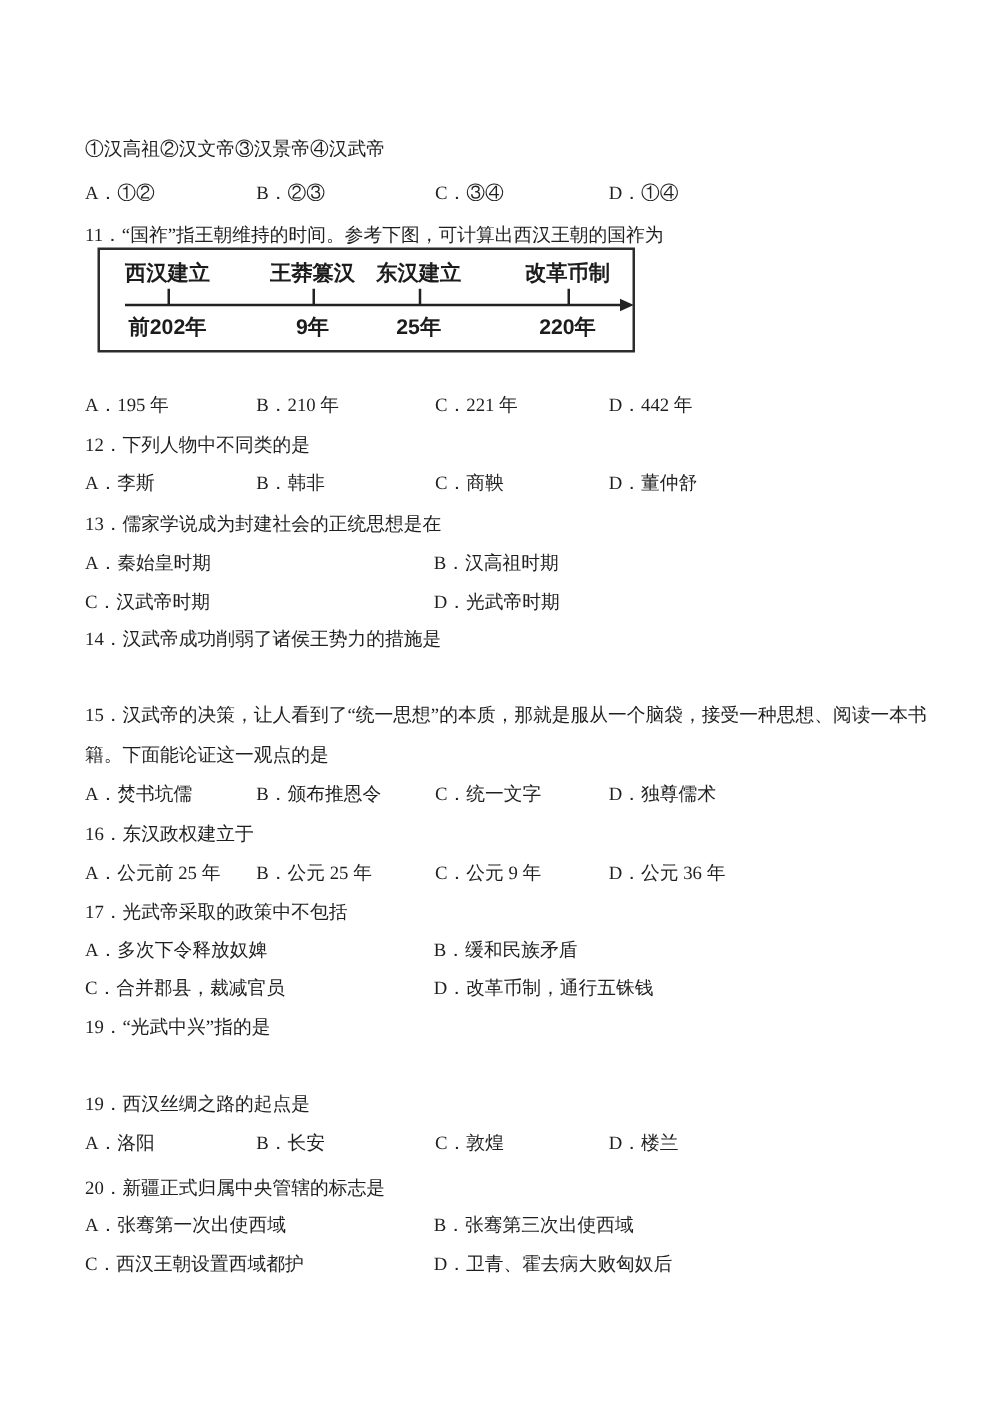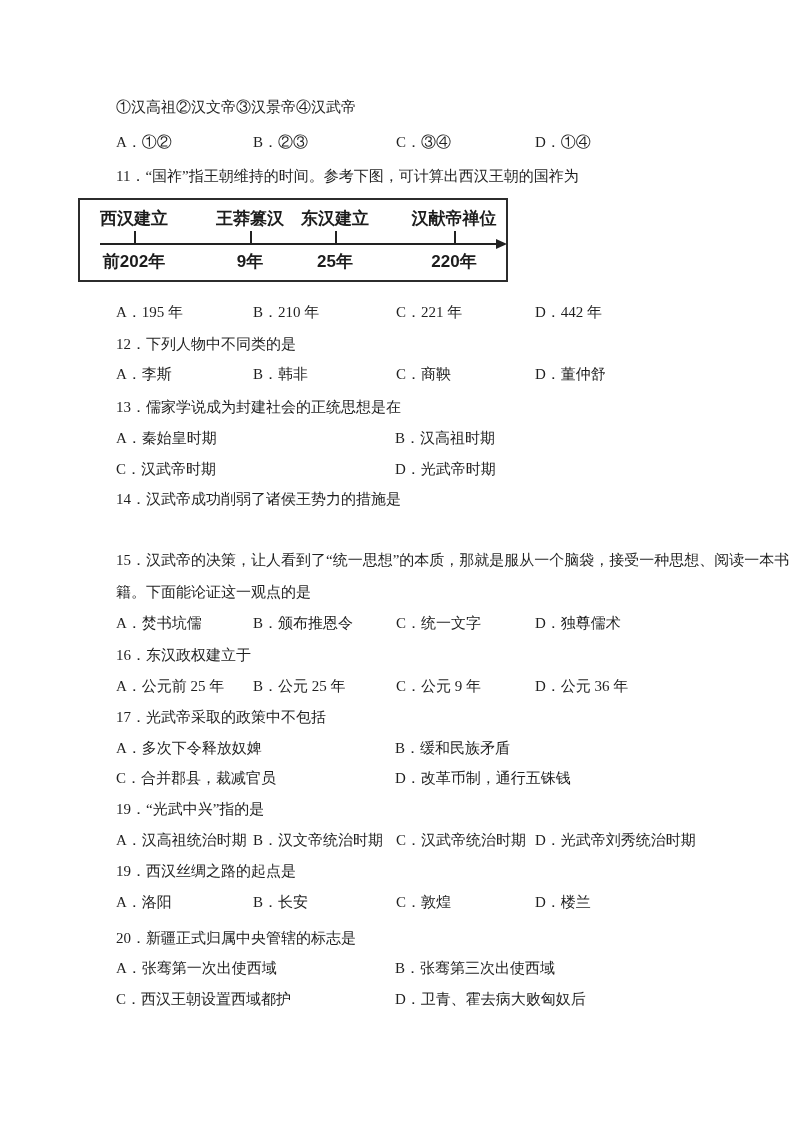--- a/index.html
+++ b/index.html
@@ -13,21 +13,21 @@
     color: #1f1f1f;
     overflow: hidden;
   }
   .row {
     position: absolute;
     left: 68px;
     width: 660px;
     height: 22px;
     white-space: nowrap;
   }
-  .row span { position: absolute; top: 0; white-space: nowrap; margin-left: 48px; }
+  .row span { position: absolute; top: 12px; white-space: nowrap; }
   .o1 { left: 0; }
   .o2 { left: 137px; }
   .o3 { left: 280px; }
   .o4 { left: 419px; }
   .c1 { left: 0; text-align: center; }
   .c2 { left: 279px; }
 
   
   .figure {
     position: absolute;
@@ -74,21 +74,21 @@
   </div>
 
   <div class="row" style="top:167px">
     <span class="o1">11．“国祚”指王朝维持的时间。参考下图，可计算出西汉王朝的国祚为</span>
   </div>
 
   <div class="figure">
     <span class="ev-top x1">西汉建立</span>
     <span class="ev-top x2">王莽篡汉</span>
     <span class="ev-top x3">东汉建立</span>
-    <span class="ev-top x4">汉献帝禅位</span>
+    <span class="ev-top x4">改革币制</span>
     <div class="tick x1"></div>
     <div class="tick x2"></div>
     <div class="tick x3"></div>
     <div class="tick x4"></div>
     <div class="axis"></div>
     <div class="arrow-head"></div>
     <span class="ev-bottom x1">前202年</span>
     <span class="ev-bottom x2">9年</span>
     <span class="ev-bottom x3">25年</span>
     <span class="ev-bottom x4">220年</span>
@@ -158,26 +158,20 @@
     <span class="c2">B．缓和民族矛盾</span>
   </div>
   <div class="row" style="top:769px">
     <span class="c1">C．合并郡县，裁减官员</span>
     <span class="c2">D．改革币制，通行五铢钱</span>
   </div>
 
   <div class="row" style="top:800px">
     <span class="o1">19．“光武中兴”指的是</span>
   </div>
-  <div class="row" style="top:831px">
-    <span class="o1">A．汉高祖统治时期</span>
-    <span class="o2">B．汉文帝统治时期</span>
-    <span class="o3">C．汉武帝统治时期</span>
-    <span class="o4">D．光武帝刘秀统治时期</span>
-  </div>
 
   <div class="row" style="top:862px">
     <span class="o1">19．西汉丝绸之路的起点是</span>
   </div>
   <div class="row" style="top:893px">
     <span class="o1">A．洛阳</span>
     <span class="o2">B．长安</span>
     <span class="o3">C．敦煌</span>
     <span class="o4">D．楼兰</span>
   </div>

